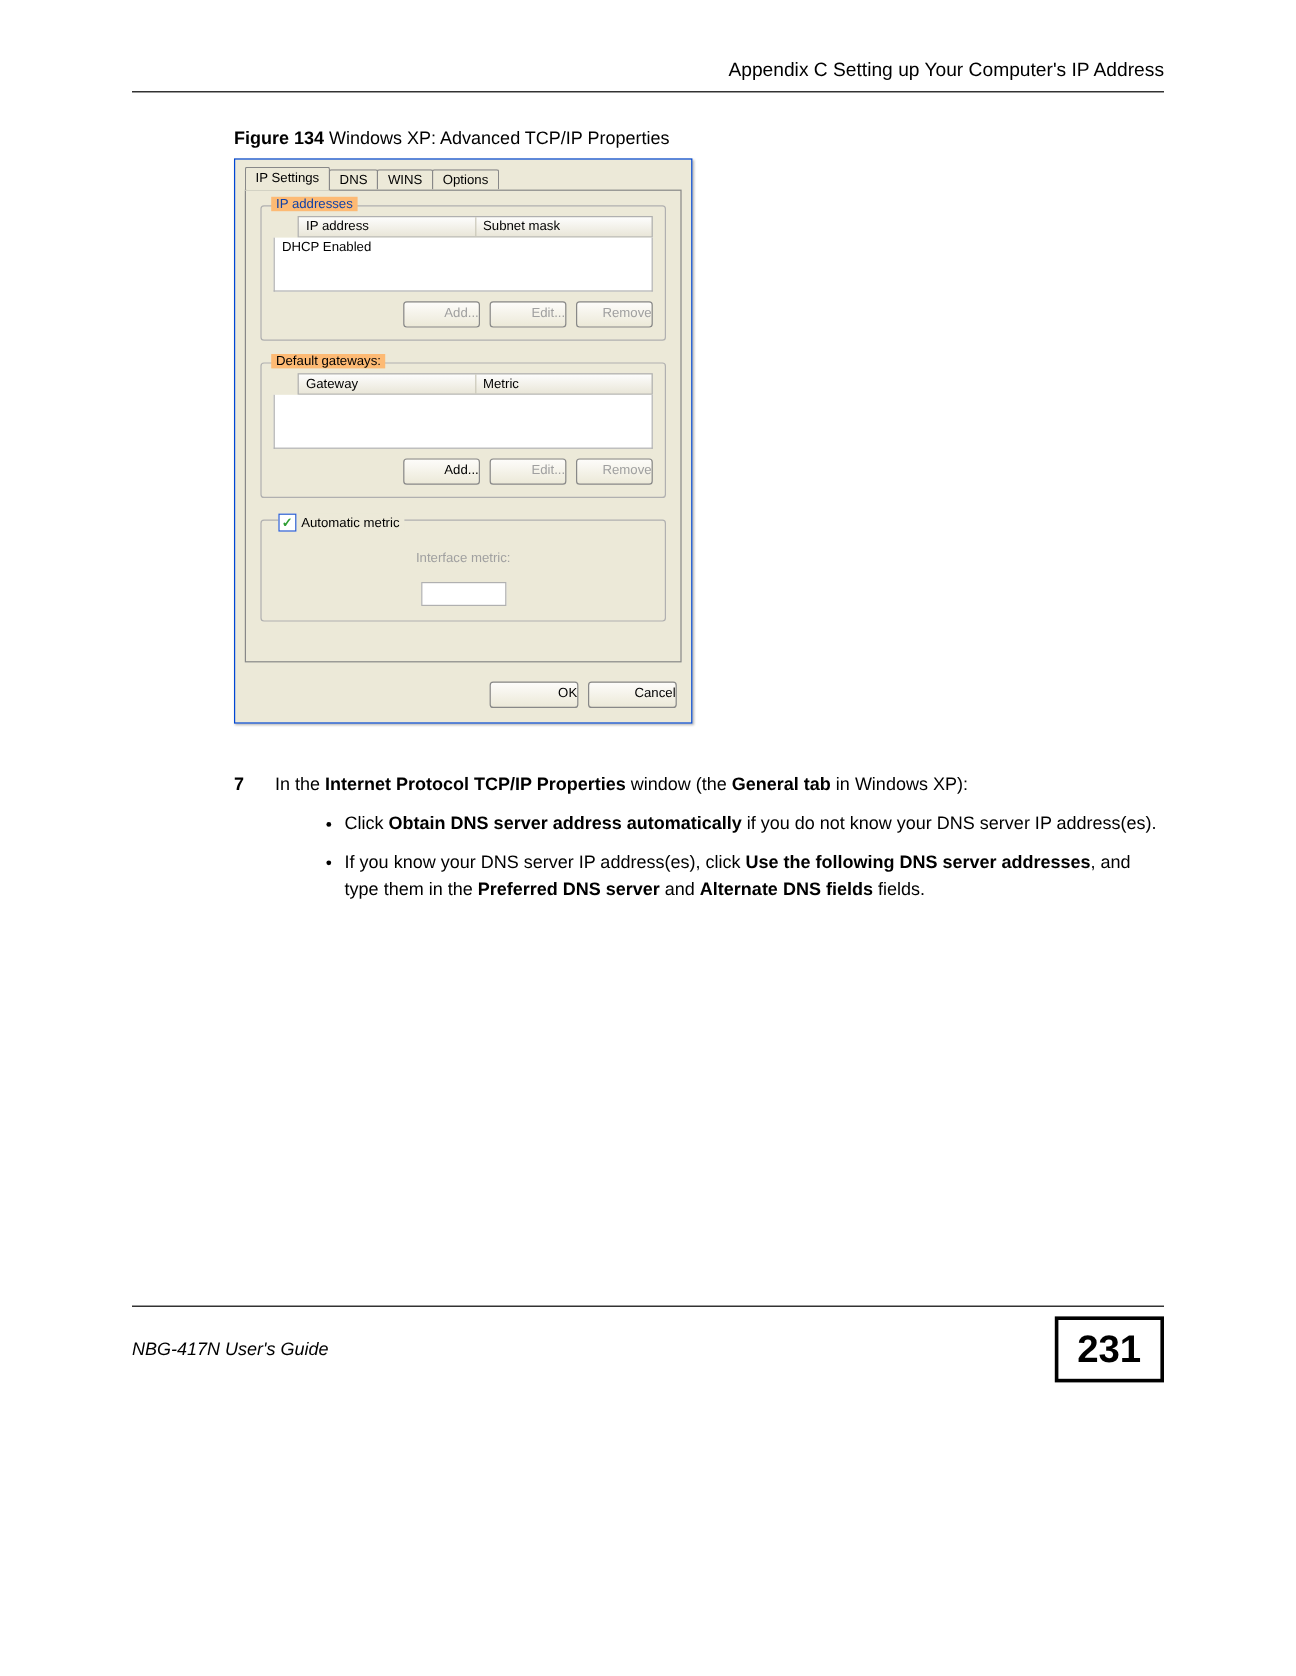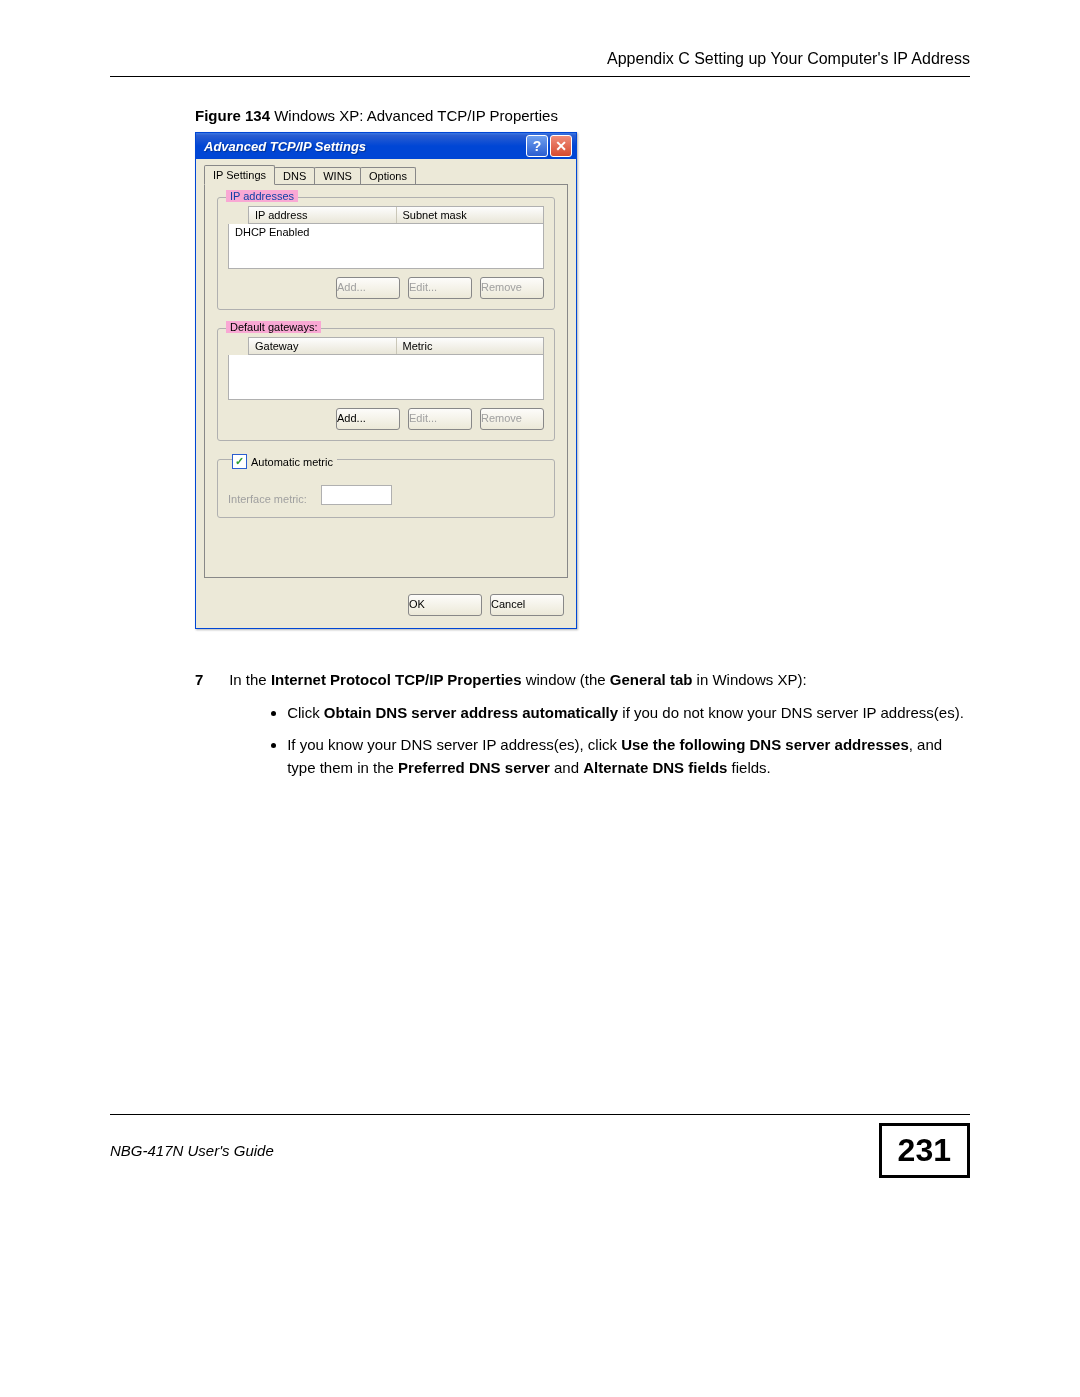--- a/index.html
+++ b/index.html
@@ -16,30 +16,30 @@
 .titlebar-text { font-weight:bold; font-size:13px; font-style:italic; text-shadow:1px 1px 1px rgba(0,0,0,.3); }
 .titlebar-btns { display:flex; gap:2px; }
 .tb-btn { width:20px; height:20px; border:1px solid #fff; border-radius:3px; display:flex; align-items:center; justify-content:center; font-weight:bold; font-size:14px; color:#fff; }
 .tb-help { background:linear-gradient(#6fa0ef,#2a5dd0); }
 .tb-close { background:linear-gradient(#f08d7a,#d64b2f); }
 .tab-row { display:flex; padding:6px 8px 0 8px; align-items:flex-end; }
 .tab { border:1px solid #888; border-bottom:none; background:#ece9d8; padding:2px 8px; font-size:11px; margin-right:-1px; border-radius:2px 2px 0 0; position:relative; }
 .tab.active { background:#ece9d8; z-index:2; border-bottom:1px solid #ece9d8; margin-bottom:-1px; padding:3px 8px; }
 .tab-panel { margin:0 8px 8px 8px; border:1px solid #888; background:#ece9d8; padding:12px 12px 40px 12px; height:340px; position:relative; }
 .fieldset { border:1px solid #b0b0b0; border-radius:3px; margin:0 0 18px 0; padding:8px 10px 10px 10px; position:relative; }
-.fieldset-label { position:absolute; top:-8px; left:8px; background:#f9a8d4; padding:0 4px; color:#1141a6; font-size:11px; }
+.fieldset-label { position:absolute; top:-8px; left:8px; background:#fdba74; padding:0 4px; color:#1141a6; font-size:11px; }
 .fieldset-label.black { color:#000; }
 .list-header { display:flex; background:linear-gradient(#fdfdfd,#e9e6d8); border:1px solid #b0b0b0;margin-left:20px; }
 .list-header .col { flex:1; padding:2px 6px; font-size:11px; border-right:1px solid #cac7b8; }
 .list-header .col:last-child { border-right:none; }
 .list-body { border:1px solid #b0b0b0; border-top:none; background:#fff; min-height:40px; font-size:11px; padding:2px 6px; }
 .btn-row { display:flex; justify-content:flex-end; gap:8px; margin-top:8px; }
-.xp-btn { min-width:62px; height:20px; font-size:11px; border:1px solid #888; background:linear-gradient(#fdfcfa,#ece9d8); border-radius:3px; text-align:left; line-height:18px; }
+.xp-btn { min-width:62px; height:20px; font-size:11px; border:1px solid #888; background:linear-gradient(#fdfcfa,#ece9d8); border-radius:3px; text-align:right; line-height:18px; }
 .xp-btn.disabled { color:#a0a0a0; }
-.metric-row { display:flex; align-items:flex-end; gap:14px; margin-top:6px; }
+.metric-row { display:flex; align-items:center; gap:14px; margin-top:6px;flex-direction:column; }
 .metric-row .metlabel { color:#a0a0a0; font-size:11px; }
 .metric-row input { width:65px; height:16px; border:1px solid #b0b0b0; background:#fff; }
 .chk { display:inline-flex; align-items:center; gap:4px; font-size:11px; }
 .chk-box { width:13px; height:13px; border:1px solid #2a5dd0; background:#fff; display:inline-flex; align-items:center; justify-content:center; color:#2e9e33; font-size:11px; font-weight:bold; }
 .dlg-footer { display:flex; justify-content:flex-end; gap:8px; padding:8px 12px 12px 0; }
 .body-text { margin-left:85px; margin-top:40px; font-size:15px; line-height:1.5; }
 .step-num { display:inline-block; width:30px; font-weight:bold; vertical-align:top; }
 .step-body { display:inline-block; width:740px; vertical-align:top; }
 .sub-bullets { margin-left:40px; margin-top:10px; }
 .sub-bullets li { margin-bottom:10px; }
@@ -56,27 +56,20 @@
     <div class="header-text">Appendix C Setting up Your Computer's IP Address</div>
   </div>
 
 
   <div class="fig-caption">
     <b>Figure 134</b><span>   Windows XP: Advanced TCP/IP Properties</span>
   </div>
 
   <div class="dialog-wrap">
     <div class="dialog">
-      <div class="titlebar">
-        <span class="titlebar-text">Advanced TCP/IP Settings</span>
-        <div class="titlebar-btns">
-          <div class="tb-btn tb-help">?</div>
-          <div class="tb-btn tb-close">✕</div>
-        </div>
-      </div>
       <div class="tab-row">
         <div class="tab active">IP Settings</div>
         <div class="tab">DNS</div>
         <div class="tab">WINS</div>
         <div class="tab">Options</div>
       </div>
       <div class="tab-panel">
 
         <div class="fieldset">
           <span class="fieldset-label">IP addresses</span>

